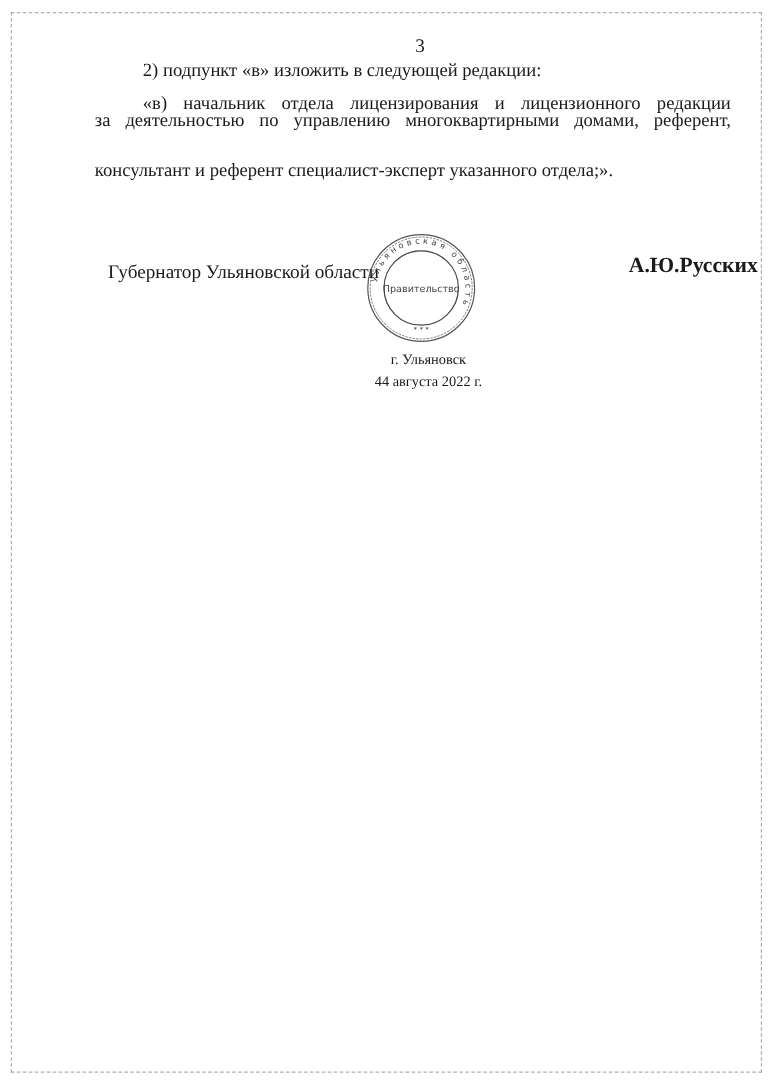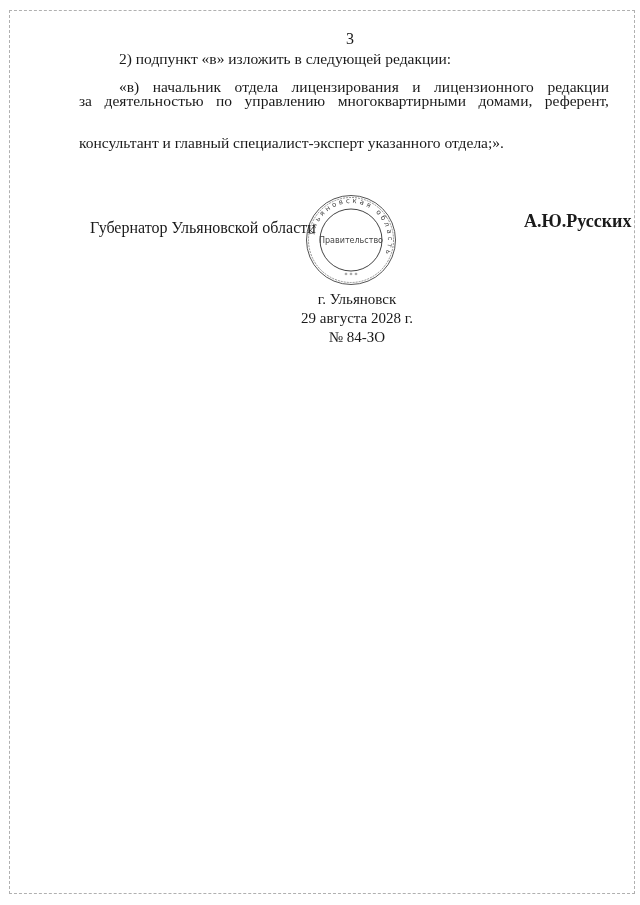--- a/index.html
+++ b/index.html
@@ -74,35 +74,35 @@
       height: 92px;
       z-index: 1;
     }
     .place-block {
       position: absolute;
       left: 257px;
       width: 200px;
       top: 290px;
       text-align: center;
       font-family: "Liberation Serif", serif;
-      font-size: 15px;
+      font-size: 12px;
       line-height: 19px;
     }
   </style>
 </head>
 <body>
 
 <div class="page-border"></div>
 
 <div class="page-number">3</div>
 
 <div class="line l1">2) подпункт «в» изложить в следующей редакции:</div>
 <div class="line l2">«в) начальник отдела лицензирования и лицензионного редакции</div>
 <div class="line l3">за деятельностью по управлению многоквартирными домами, референт,</div>
-<div class="line l4">консультант и главный специалист-эксперт указанного отдела;».</div>
+<div class="line l4">консультант и референт специалист-эксперт указанного отдела;».</div>
 
 <div class="sign-title">Губернатор Ульяновской области</div>
 <div class="sign-name">А.Ю.Русских</div>
 
 <div class="stamp">
   <svg width="92" height="92" viewBox="0 0 92 92" xmlns="http://www.w3.org/2000/svg">
     <defs>
       <path id="ringPath" d="M 46 46 m -37 0 a 37 37 0 1 1 74 0 a 37 37 0 1 1 -74 0"></path>
     </defs>
     <circle cx="46" cy="46" r="44.5" fill="none" stroke="#555" stroke-width="1"></circle>
@@ -111,15 +111,14 @@
     <text font-family="DejaVu Sans, sans-serif" font-size="7" fill="#444" letter-spacing="2.6">
       <textPath href="#ringPath" startOffset="2%">Ульяновская область</textPath>
     </text>
     <text x="46" y="49" text-anchor="middle" font-family="DejaVu Sans, sans-serif" font-size="8" fill="#444">Правительство</text>
     <text x="46" y="83" text-anchor="middle" font-family="DejaVu Sans, sans-serif" font-size="6" fill="#444">* * *</text>
   </svg>
 </div>
 
 <div class="place-block">
   <div>г. Ульяновск</div>
-  <div>29 августа 2028 г.</div>
-  <div>№ 84-ЗО</div>
+  <div>44 августа 2022 г.</div>
 </div>
 
 </body></html>

